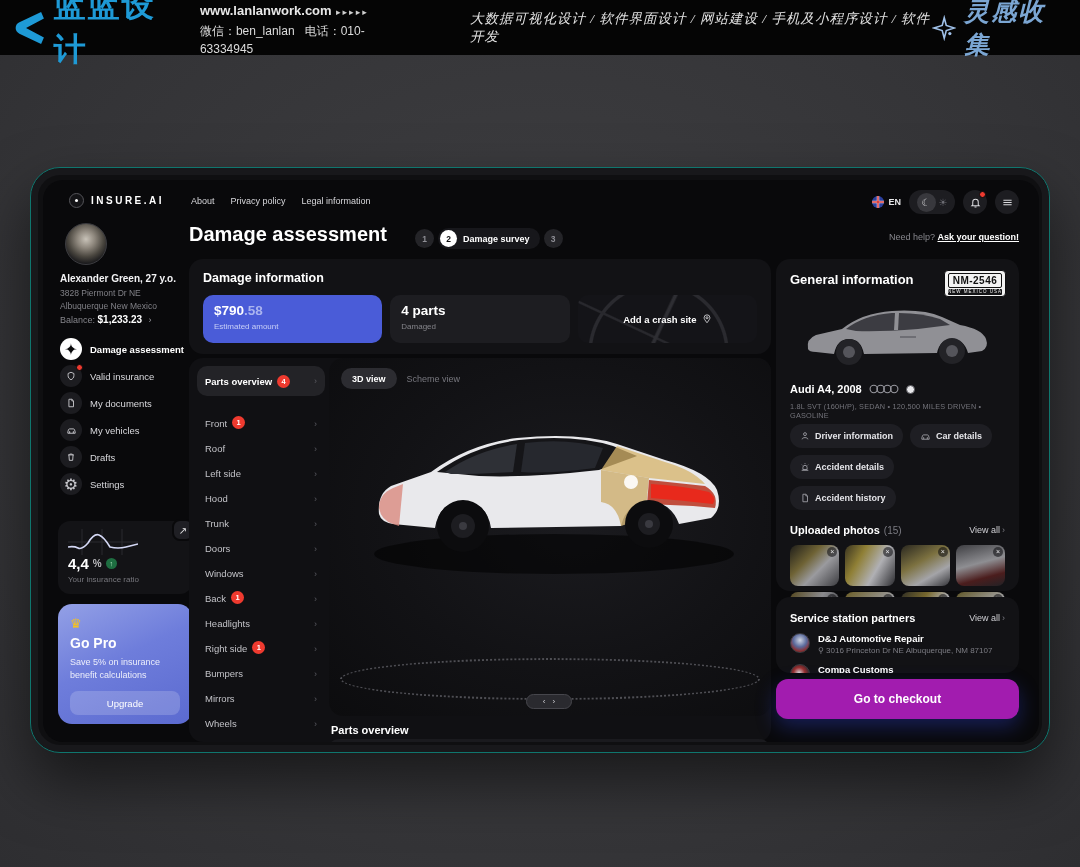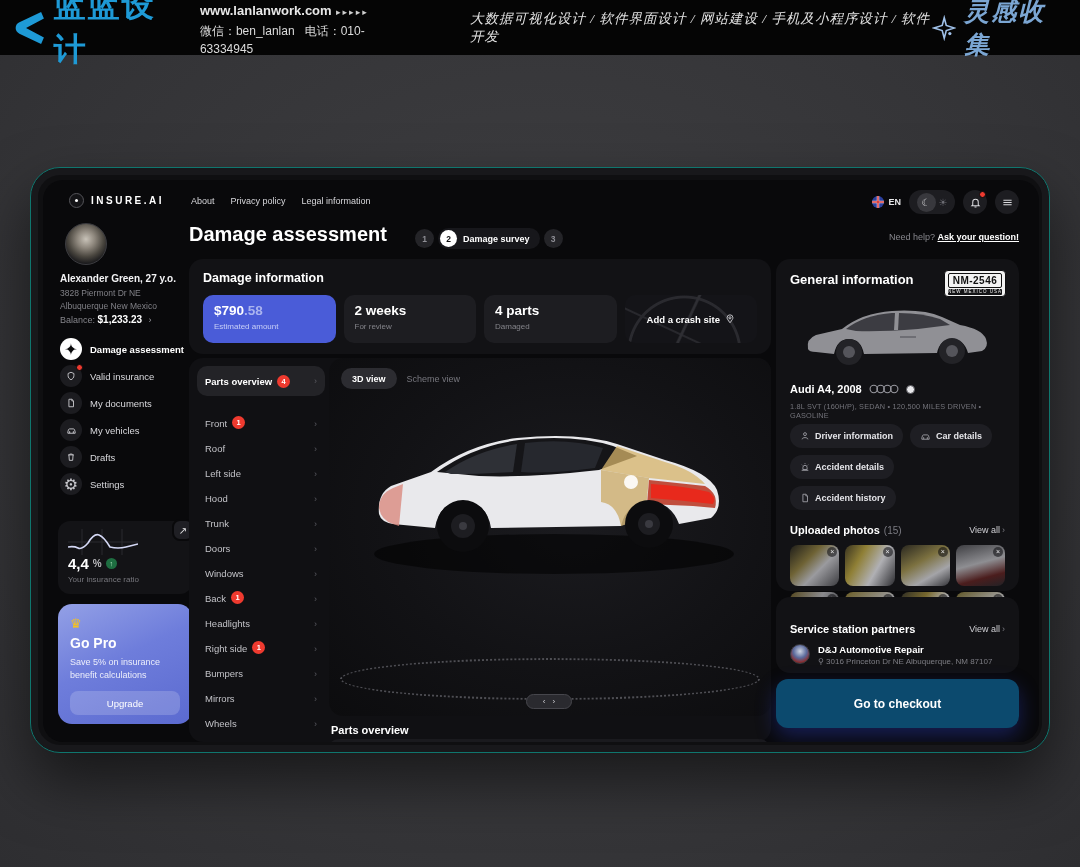--- a/index.html
+++ b/index.html
@@ -164,21 +164,21 @@
   .photo:nth-child(8n+8){background:linear-gradient(150deg,#5f5526 0%,#a8a8ac 50%,#45454a 100%);}
 
   .partners-panel { position:absolute; left:733px; top:417px; width:243px; height:76px; background:#121215; border-radius:14px; padding:10px 14px; overflow:hidden; }
   .partner-row { display:flex; align-items:flex-start; gap:8px; margin-top:9px; }
   .p-logo { width:20px; height:20px; border-radius:50%; flex:none; border:1px solid #3c3c42;
     background:radial-gradient(circle at 50% 35%, #cfd4e2 0%, #5a6a9c 45%, #8c2b2b 75%, #1d1d21 100%); }
   .p-logo.c2 { background:radial-gradient(circle at 45% 45%, #d8d8dc 0%, #9b3030 40%, #222226 80%); }
   .p-name { font-size:9.5px; font-weight:bold; color:#fff; }
   .p-addr { font-size:8px; color:#7d7d84; margin-top:2px; }
 
-  .checkout { position:absolute; left:733px; top:499px; width:243px; height:49px; border-radius:12px; background:#0c4a6e;
+  .checkout { position:absolute; left:733px; top:499px; width:243px; height:40px; border-radius:12px; background:#a21caf;
     color:#fff; font-size:12px; font-weight:bold; display:flex; align-items:center; justify-content:center;
     box-shadow:0 8px 20px rgba(50,70,220,.35); }
 
   svg.ic { display:block; }
 </style>
 </head>
 <body>
 
 <div class="banner">
   <div class="b-logo">
@@ -338,24 +338,20 @@
     <span>Need help?</span>
     <a>Ask your question!</a>
   </div>
 
   <div class="dmg-panel">
     <div class="dmg-title">Damage information</div>
     <div class="stat-row">
       <div class="stat blue">
         <div class="v"><span>$790</span><span class="dec">.58</span></div>
         <div class="l">Estimated amount</div>
-      </div>
-      <div class="stat">
-        <div class="v">2 weeks</div>
-        <div class="l">For review</div>
       </div>
       <div class="stat">
         <div class="v">4 parts</div>
         <div class="l">Damaged</div>
       </div>
       <div class="stat map">
         <span class="t">Add a crash site</span>
         <svg class="ic" width="10" height="10" viewBox="0 0 24 24" fill="none" stroke="#dcdce0" stroke-width="2">
               <path d="M12 21 C7 14.5 5 11.5 5 9 A7 7 0 0 1 19 9 C19 11.5 17 14.5 12 21 Z"></path>
               <circle cx="12" cy="9" r="2.5"></circle>
@@ -558,21 +554,21 @@
       <div class="photo">
             <span class="x">×</span>
           </div>
       <div class="photo">
             <span class="x">×</span>
           </div>
     </div>
   </div>
 
   <div class="partners-panel">
-    <div class="sec-head" style="margin-top:16px;">
+    <div class="sec-head" style="margin-top:5px;">
       <span class="sec-title">Service station partners</span>
       <span class="view-all"><span>View all</span><span class="chev">›</span></span>
     </div>
     <div class="partner-row">
       <span class="p-logo"></span>
       <div>
         <div class="p-name">D&amp;J Automotive Repair</div>
         <div class="p-addr">⚲ <span>3016 Princeton Dr NE Albuquerque, NM 87107</span></div>
       </div>
     </div>

